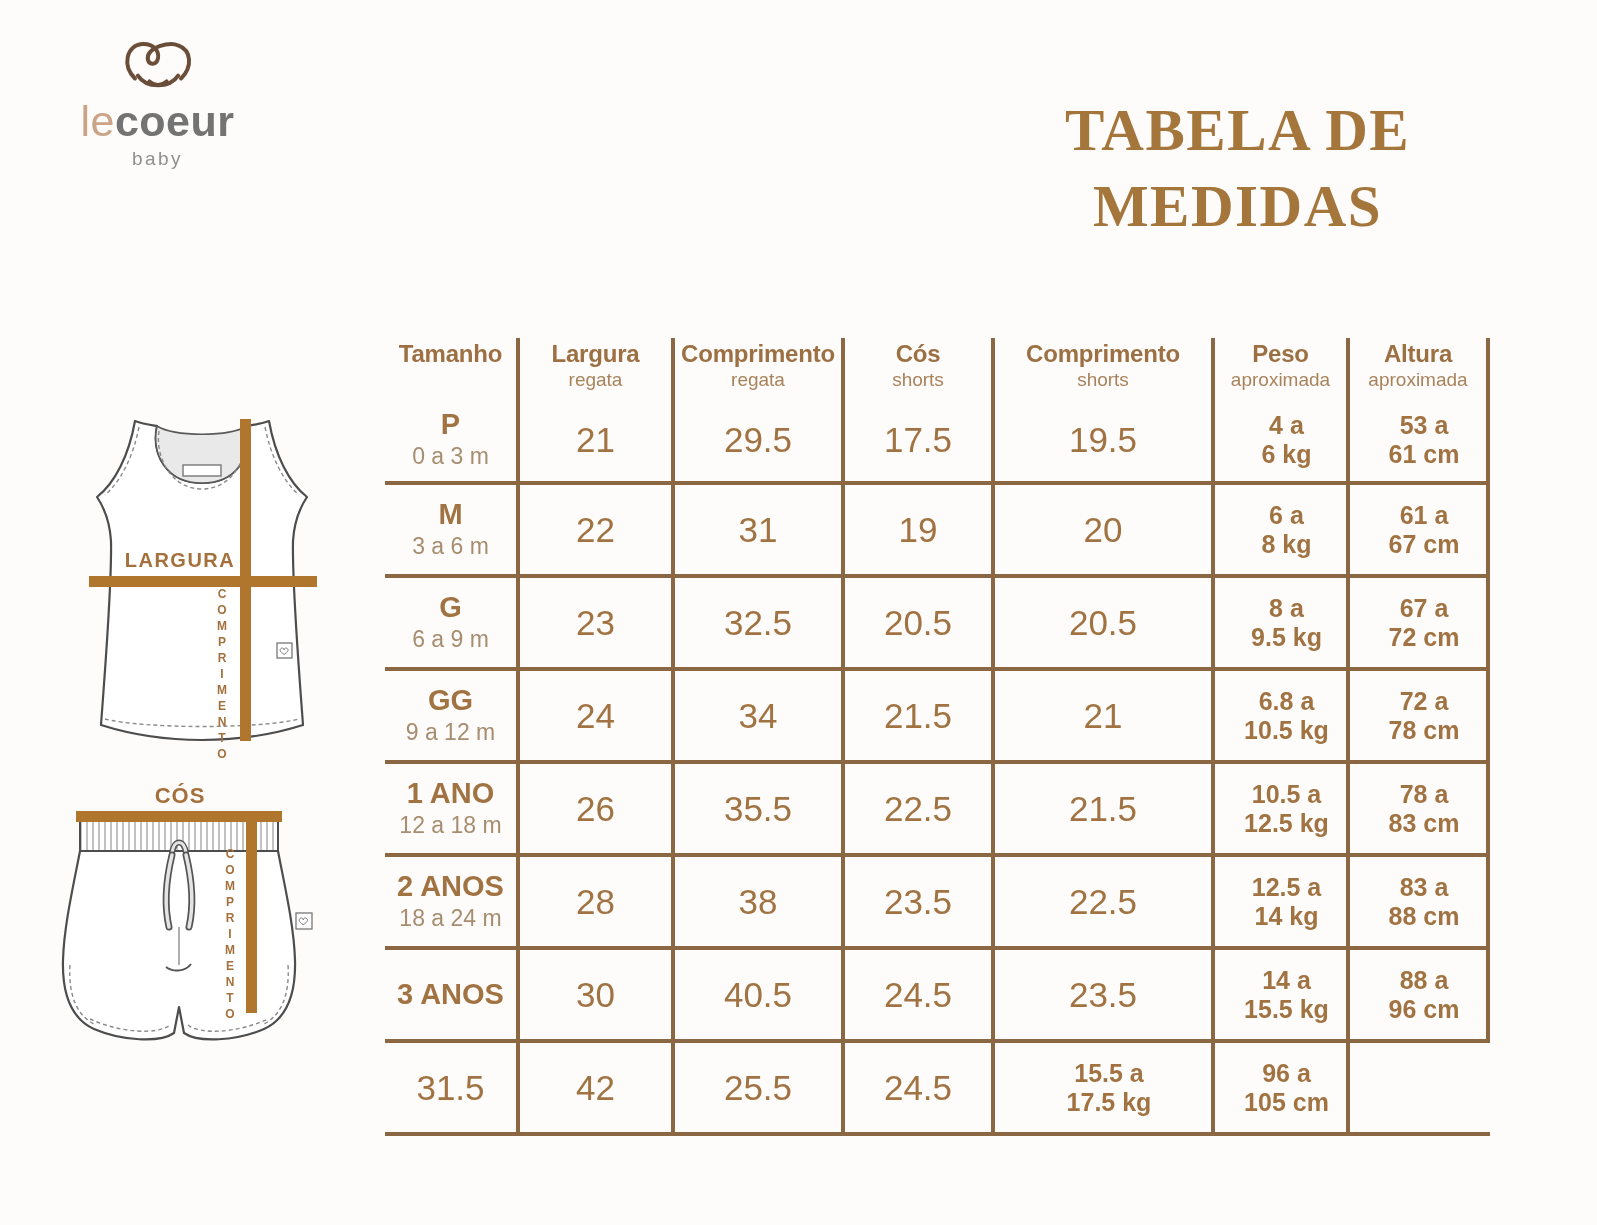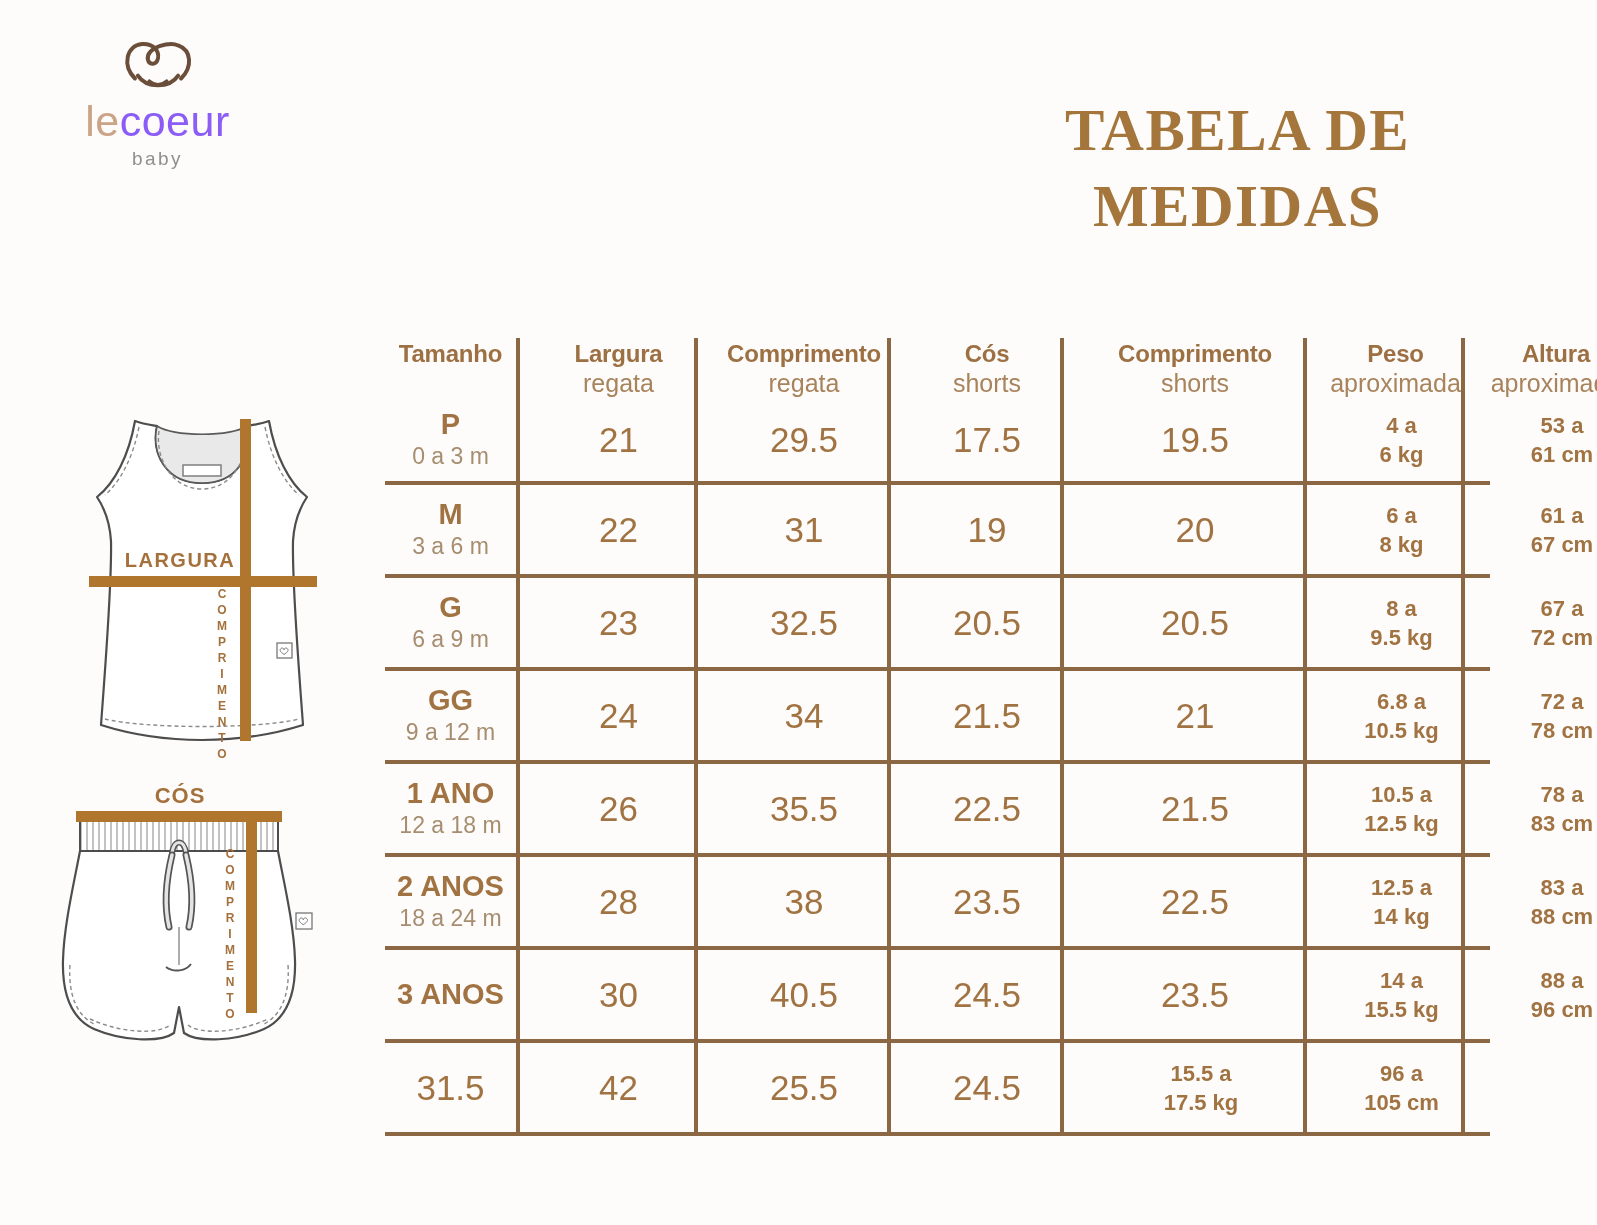--- a/index.html
+++ b/index.html
@@ -11,53 +11,53 @@
   html,body{width:1597px;height:1225px;}
   body{
     position:relative;background:#FDFCFA;overflow:hidden;
     font-family:"Liberation Sans",sans-serif;
   }
   
   .logo{position:absolute;left:50px;top:36px;width:215px;text-align:center;}
   .logo svg{display:block;margin:0 auto;}
   .wordmark{margin-top:2px;font-size:43px;line-height:1;letter-spacing:.5px;}
   .wordmark .le{color:var(--logo-tan);font-weight:400;}
-  .wordmark .coeur{color:#8b5cf6;font-weight:400;text-align:center;}
+  .wordmark .coeur{color:#737373;font-weight:700;text-align:center;}
   .logo-baby{margin-top:5px;font-size:19px;letter-spacing:2.5px;color:var(--baby-gray);}
   
   .title{position:absolute;left:1005px;top:92px;width:465px;text-align:center;
     font-family:"Liberation Serif",serif;font-weight:700;font-size:59px;
     letter-spacing:1.5px;color:var(--title-brown);line-height:76px;}
   .title span{display:block;}
   
   .tank-wrap{position:absolute;left:75px;top:415px;width:255px;height:330px;}
   .shorts-wrap{position:absolute;left:60px;top:775px;width:280px;height:285px;}
   .tank-wrap svg,.shorts-wrap svg{position:absolute;left:0;top:0;}
   .measure-label{position:absolute;font-weight:700;color:#A4703C;text-align:center;}
   .largura-label{left:43px;top:134px;width:124px;font-size:20px;letter-spacing:1.5px;}
   .cos-label{left:70px;top:8px;width:100px;font-size:22px;letter-spacing:1px;}
   .vert-label{writing-mode:vertical-rl;text-orientation:upright;
     font-weight:700;font-size:12px;letter-spacing:2px;color:#A4703C;position:absolute;}
   .tank-comp{left:140px;top:172px;height:152px;}
   .shorts-comp{left:163px;top:72px;height:160px;}
   
   .size-table{position:absolute;left:385px;top:338px;width:1105px;}
   .trow{display:grid;grid-template-columns:135px 155px 170px 150px 220px 135px 140px;
-    height:93px;border-bottom:4px solid var(--line-brown);gap:23px;}
+    height:93px;border-bottom:4px solid var(--line-brown);}
   .trow.header{height:60px;border-bottom:none;}
   #rows .trow:nth-child(1){height:87px;}
   .cell{border-right:4px solid var(--line-brown);display:flex;flex-direction:column;
     align-items:center;justify-content:center;text-align:center;color:var(--brand-brown);}
   .hcell{justify-content:flex-start;padding-top:2px;}
   .hmain{font-size:24px;font-weight:700;letter-spacing:-.2px;color:#9C7043;}
-  .hsub{font-size:25px;font-weight:400;color:#A8835C;margin-top:1px;}
+  .hsub{font-size:19px;font-weight:400;color:#A8835C;margin-top:1px;}
   .num{font-size:35px;font-weight:400;color:#A17342;}
   .scell .size-name{font-size:29px;font-weight:700;color:#A17342;line-height:1.1;}
   .scell .size-age{font-size:23px;font-weight:400;color:var(--sub-brown);margin-top:2px;}
-  .range{font-size:22px;font-weight:700;color:#A17342;line-height:29px;padding-left:12px;}
+  .range{font-size:25px;font-weight:700;color:#A17342;line-height:29px;padding-left:12px;}
 </style>
 </head>
 <body>
 
 <div class="page">
 
   <header class="logo">
     <svg width="72" height="62" viewBox="0 0 100 84">
       <g fill="none" stroke="#6B4E39" stroke-width="5.5" stroke-linecap="round">
         <path d="M18,58 C0,40 6,12 28,10 C44,9 52,20 50,30 C48,39 38,40 36,32 C34,24 42,16 52,13 C58,11 70,8 78,12 C97,19 98,42 82,58"></path>

